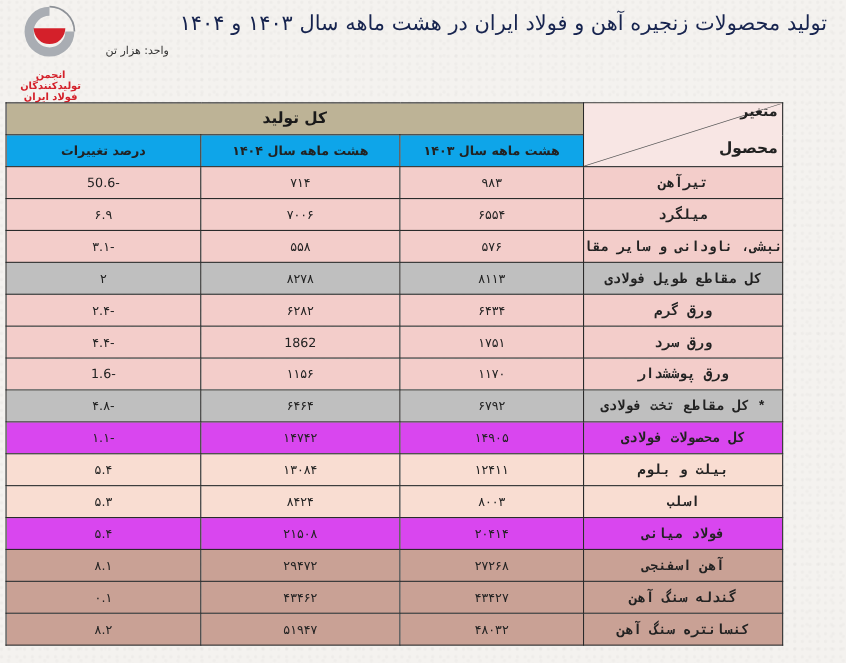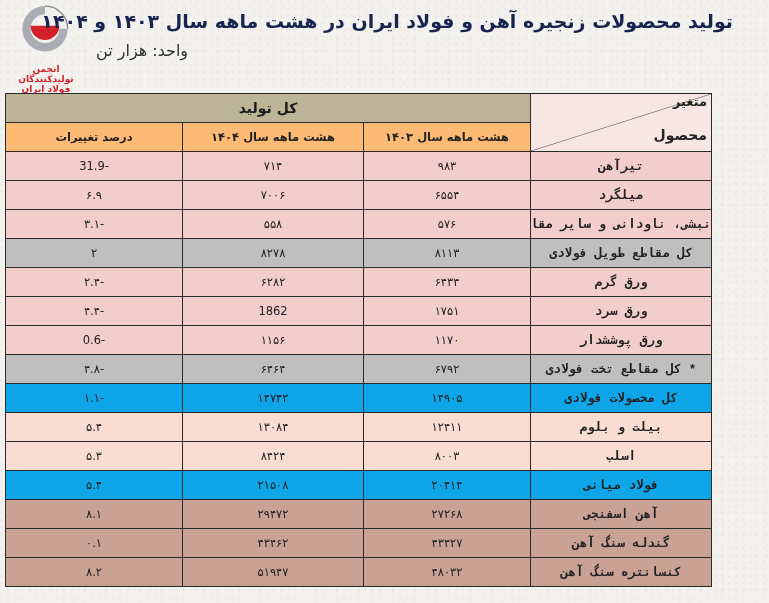--- a/index.html
+++ b/index.html
@@ -6,52 +6,52 @@
   body{
     width:769px;height:603px;overflow:hidden;position:relative;
     background:#f4f2ef;
     background-image:
       radial-gradient(circle at 20% 30%, rgba(0,0,0,0.025) 0 1px, transparent 2px),
       radial-gradient(circle at 70% 60%, rgba(0,0,0,0.02) 0 1px, transparent 2px);
     background-size:7px 7px, 11px 11px;
     font-family:"DejaVu Sans", sans-serif;
   }
   .title{
-    position:absolute; right:36px; top:10px;
-    direction:rtl; font-weight:bold; font-size:19px; color:#17244f;
+    position:absolute; right:17px; top:10px;
+    direction:rtl; font-weight:normal; font-size:19px; color:#17244f;
     font-family:"DejaVu Sans", sans-serif; letter-spacing:-0.3px; white-space:nowrap;
   }
   .unit{
     position:absolute; left:96px; top:41px; direction:rtl;
-    font-size:16px; color:#333; white-space:nowrap;
+    font-size:10px; color:#333; white-space:nowrap;
   }
   .logo{position:absolute; left:4px; top:3px; width:82px; height:82px;}
   .logo-text{
     position:absolute; left:6px; top:64px; width:80px; direction:rtl; text-align:center;
     font-size:9px; font-weight:bold; color:#d4202a; line-height:10px;
   }
   table.data{
     position:absolute; left:5px; top:93px; width:706px;
     border-collapse:collapse; direction:rtl; table-layout:fixed;
   }
   table.data td{
     border:1.5px solid #2a2a2a; text-align:center; font-size:11.5px; color:#222;
     height:28px; padding:0; white-space:nowrap; overflow:hidden;
   }
   table.data td.prod{font-weight:bold; font-size:12.5px;font-family:Liberation Mono, monospace;}
   .hdr1{background:#bdb396; height:28px;}
   .hdr1 td.total{font-weight:bold; font-size:14px; color:#1a1a1a;margin-left:29px;}
-  .hdr2 td{background:#fdba74; font-weight:bold; font-size:11px;}
+  .hdr2 td{background:#0ea5e9; font-weight:bold; font-size:11px;}
   .corner{background:#f8e6e4; position:relative;}
   .corner .var{position:absolute; right:4px; top:0; font-weight:bold; font-size:13px;}
   .corner .prodh{position:absolute; right:4px; bottom:8px; font-weight:bold; font-size:14px;}
   .corner svg{position:absolute; left:0; top:0; width:100%; height:100%;}
   tr.pink td{background:#f3cdca;}
   tr.gray td{background:#bfbfbf;}
-  tr.orange td{background:#0ea5e9;}
+  tr.orange td{background:#d946ef;}
   tr.lightorange td{background:#f9ddd2;}
   tr.brown td{background:#c9a195;}
 </style>
 </head>
 <body>
 
 <div class="logo">
   <svg viewBox="0 0 82 82" width="82" height="62">
     <path d="M41 4 A30 30 0 1 0 71 34 L60 34 A19 19 0 1 1 41 15 Z" fill="#a9adb3"></path>
     <path d="M22 30 L60 30 A19 19 0 0 1 22 30 Z" fill="#d4202a"></path>
@@ -88,21 +88,21 @@
     <td>هشت ماهه سال ۱۴۰۳</td>
     <td>هشت ماهه سال ۱۴۰۴</td>
     <td>درصد تغییرات</td>
   </tr>
   </tbody>
     <tbody id="rows">
       <tr class="pink">
         <td class="prod">تیرآهن</td>
         <td>۹۸۳</td>
         <td>۷۱۴</td>
-        <td>-31.9</td>
+        <td>-50.6</td>
       </tr>
       <tr class="pink">
         <td class="prod">میلگرد</td>
         <td>۶۵۵۴</td>
         <td>۷۰۰۶</td>
         <td>۶.۹</td>
       </tr>
       <tr class="pink">
         <td class="prod">نبشی، ناودانی و سایر مقاطع</td>
         <td>۵۷۶</td>
@@ -124,21 +124,21 @@
       <tr class="pink">
         <td class="prod">ورق سرد</td>
         <td>۱۷۵۱</td>
         <td>1862</td>
         <td>-۴.۴</td>
       </tr>
       <tr class="pink">
         <td class="prod">ورق پوششدار</td>
         <td>۱۱۷۰</td>
         <td>۱۱۵۶</td>
-        <td>-0.6</td>
+        <td>-1.6</td>
       </tr>
       <tr class="gray">
         <td class="prod">* کل مقاطع تخت فولادی</td>
         <td>۶۷۹۲</td>
         <td>۶۴۶۴</td>
         <td>-۴.۸</td>
       </tr>
       <tr class="orange">
         <td class="prod">کل محصولات فولادی</td>
         <td>۱۴۹۰۵</td>

